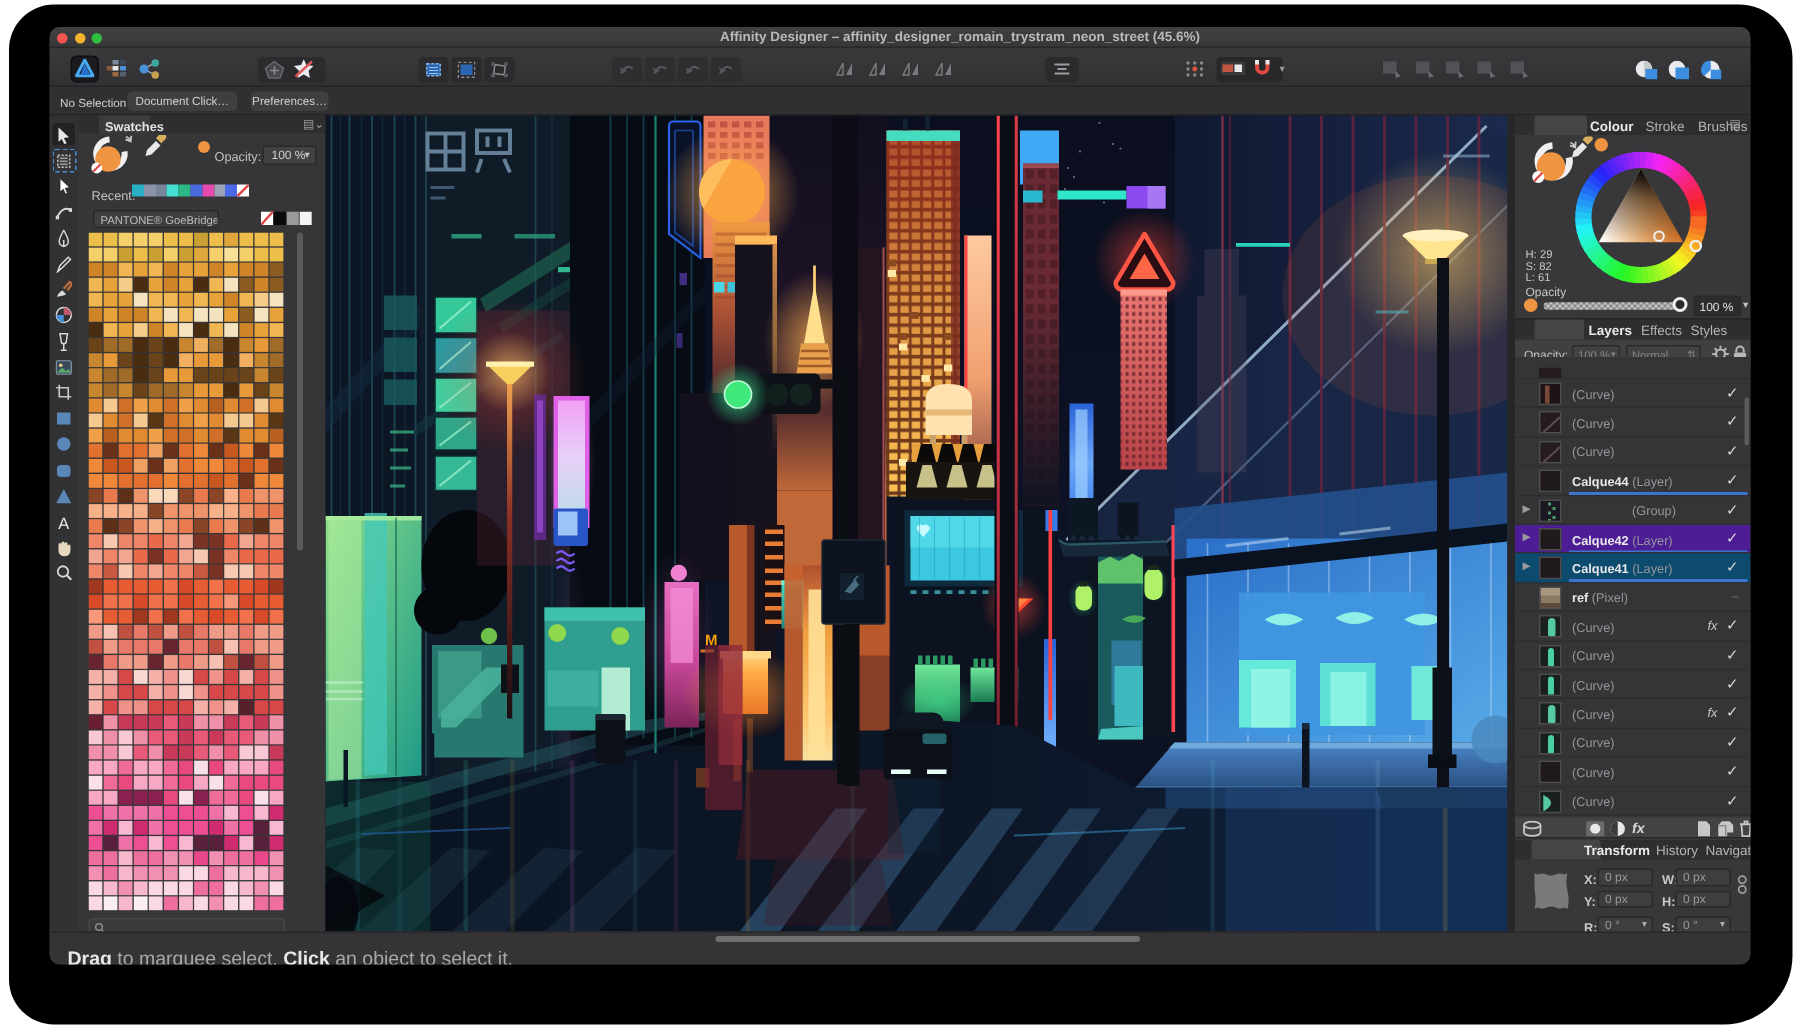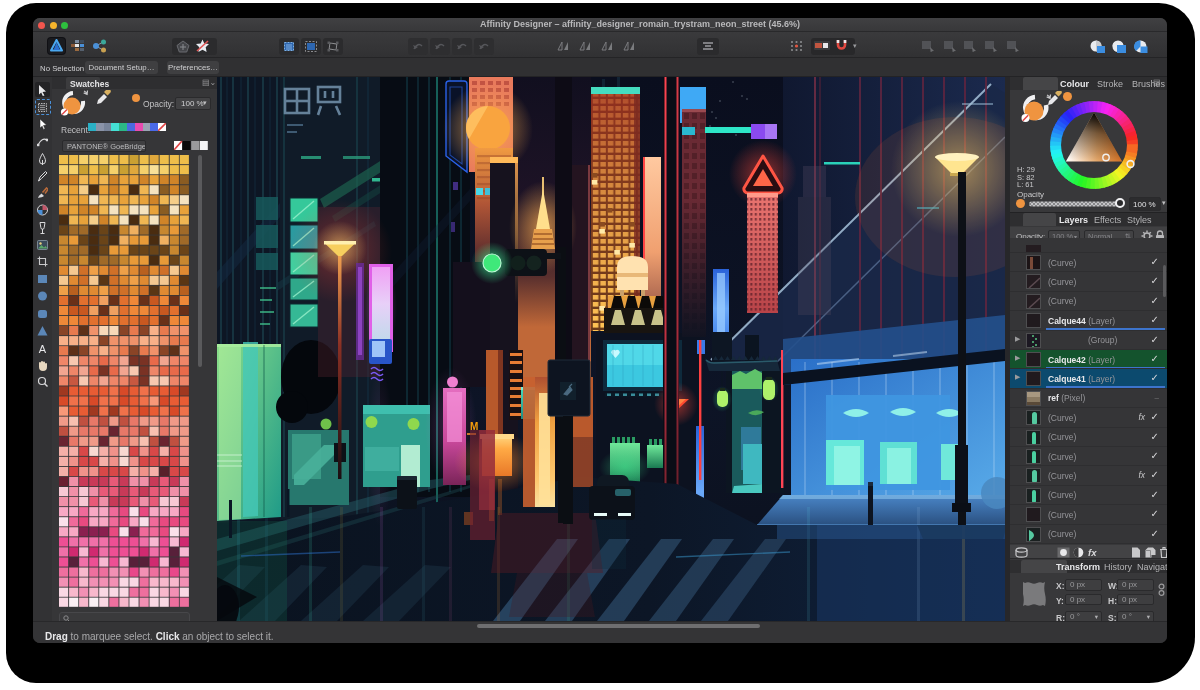--- a/index.html
+++ b/index.html
@@ -20,21 +20,21 @@
 <div id="shadow"></div>
 <div id="win">
 <div class="abs" style="left:0;top:0;width:1134px;height:14px;background:linear-gradient(#404042,#38383a);border-bottom:1px solid #29292b;"></div>
     <div class="tb-dot" style="left:5px;background:#f2564e;"></div>
     <div class="tb-dot" style="left:16.5px;background:#f6b42c;"></div>
     <div class="tb-dot" style="left:28px;background:#2ebf3e;"></div>
     <div class="txt" style="left:40px;top:1px;width:1134px;text-align:center;font-size:9px;font-weight:bold;color:#b9b9bb;">Affinity Designer – affinity_designer_romain_trystram_neon_street (45.6%)</div>
     <div class="abs" style="left:0;top:14px;width:1134px;height:26px;background:linear-gradient(#3a3a3c,#313133);border-bottom:1px solid #242426;"></div>
     <div class="abs" style="left:0;top:40px;width:1134px;height:19px;background:#303032;border-bottom:1px solid #232325;"></div>
     <div class="txt" style="left:7px;top:46px;font-size:7.8px;color:#d0d0d2;">No Selection</div>
-    <div class="btn" style="left:52px;top:43px;width:73px;height:13px;line-height:13px;">Document Setup…</div>
+    <div class="btn" style="left:52px;top:43px;width:73px;height:13px;line-height:13px;">Document Click…</div>
     <div class="btn" style="left:134px;top:43px;width:52px;height:13px;line-height:13px;">Preferences…</div>
     <div class="abs" style="left:15px;top:19.5px;width:17px;height:16px;background:#1a1b1f;border-radius:3px;box-shadow:0 0 0 1px #101014;"></div>
     <svg class="abs" style="left:17px;top:21px" width="13" height="13">
       <path d="M6.5 1 L12 11.5 L1 11.5 Z" fill="none" stroke="#4aa8f0" stroke-width="2" stroke-linejoin="round"></path>
       <path d="M6.5 3.5 L10 11 L3.5 11 Z" fill="#2a6fd0"></path>
     </svg>
     <svg class="abs" style="left:38px;top:21.5px" width="13" height="12">
       <rect x="4" y="0" width="4" height="3" fill="#7a8aa0"></rect>
       <rect x="9" y="0" width="4" height="3" fill="#3d4a5a"></rect>
       <rect x="0" y="4" width="4" height="3" fill="#8a5a3a"></rect>
@@ -1743,21 +1743,21 @@
           <rect x="5" y="1" width="2" height="2"></rect>
           <rect x="8" y="4" width="2" height="2"></rect>
           <rect x="5" y="7" width="2" height="2"></rect>
           <rect x="8" y="10" width="2" height="2"></rect>
           <rect x="5" y="12" width="2" height="2"></rect>
         </g>
       </svg>
       <div class="txt" style="left:38px;top:4.5px;font-size:8.5px;color:#96969a;padding-left:40px;">(Group)</div>
       <div class="chk" style="right:8px;top:3px;">✓</div>
     </div>
-    <div class="lrow abs" style="left:977px;top:332.0px;width:157px;height:19.4px;background:#14532d;">
+    <div class="lrow abs" style="left:977px;top:332.0px;width:157px;height:19.4px;background:#4c1d95;">
       <div class="txt" style="left:5px;top:4px;font-size:7px;color:#9a9a9c;">▶</div>
       <svg class="thumb" style="left:16px;" width="15" height="15">
         <rect width="15" height="15" fill="#201a1e"></rect>
       </svg>
       <div class="txt" style="left:38px;top:4.5px;font-size:8.5px;color:#e8e8ea;font-weight:bold;">Calque42 <span style="font-weight:normal;color:#96969a;">(Layer)</span></div>
       <div class="chk" style="right:8px;top:3px;">✓</div>
       <div class="abs" style="left:36px;right:2px;bottom:0;height:1.5px;background:#3d74cc;"></div>
     </div>
     <div class="lrow abs" style="left:977px;top:351.4px;width:157px;height:19.4px;background:#0c4a6e;">
       <div class="txt" style="left:5px;top:4px;font-size:7px;color:#9a9a9c;">▶</div>
@@ -1878,14 +1878,14 @@
     <div class="inp" style="left:1084px;top:575.5px;width:37px;height:11.5px;line-height:10px;padding-left:4px;background:#3e3e40;color:#9a9a9c;">0 px</div>
     <div class="txt" style="left:1023px;top:595px;font-size:8.5px;color:#c8c8ca;font-weight:bold;">R:</div>
     <div class="inp" style="left:1032px;top:593px;width:37px;height:11.5px;line-height:10px;padding-left:4px;background:#3e3e40;color:#9a9a9c;">0 °<span style="float:right;margin-right:3px;font-size:6.5px;color:#b0b0b2;">▾</span></div>
     <div class="txt" style="left:1075px;top:595px;font-size:8.5px;color:#c8c8ca;font-weight:bold;">S:</div>
     <div class="inp" style="left:1084px;top:593px;width:37px;height:11.5px;line-height:10px;padding-left:4px;background:#3e3e40;color:#9a9a9c;">0 °<span style="float:right;margin-right:3px;font-size:6.5px;color:#b0b0b2;">▾</span></div>
     <svg class="abs" style="left:1125px;top:565px" width="7" height="14">
       <circle cx="3.5" cy="3.5" r="2.4" fill="none" stroke="#9a9a9c" stroke-width="1.2"></circle>
       <circle cx="3.5" cy="10" r="2.4" fill="none" stroke="#9a9a9c" stroke-width="1.2"></circle>
     </svg>
 <div class="abs" style="left:0;top:603px;width:1134px;height:22px;background:#343436;border-top:1px solid #28282a;"></div>
-    <div class="txt" style="left:12px;top:613px;font-size:10px;color:#a8a8aa;"><b style="color:#e8e8ea;">Drag</b> to marquee select. <b style="color:#e8e8ea;">Click</b> an object to select it.</div>
+    <div class="txt" style="left:12px;top:613px;font-size:13px;color:#a8a8aa;"><b style="color:#e8e8ea;">Drag</b> to marquee select. <b style="color:#e8e8ea;">Click</b> an object to select it.</div>
     <div class="abs" style="left:444px;top:606px;width:283px;height:4px;background:#6e6e70;border-radius:2px;"></div>
 </div>
 </body></html>

